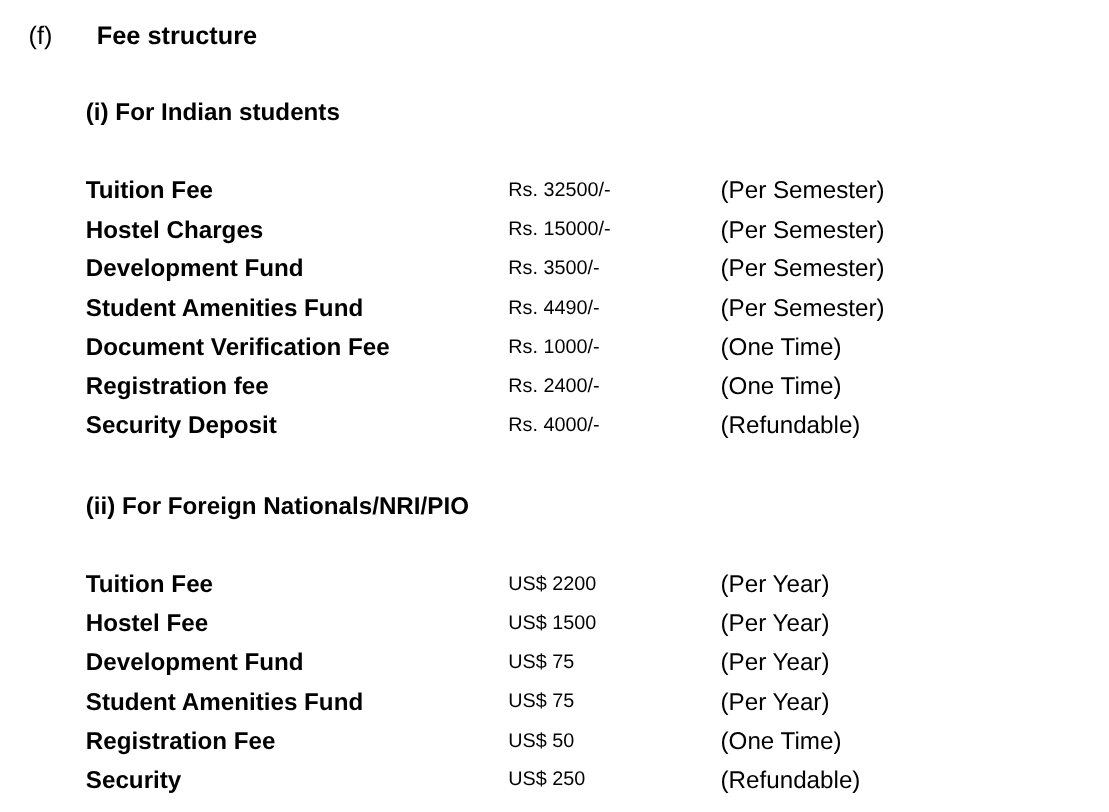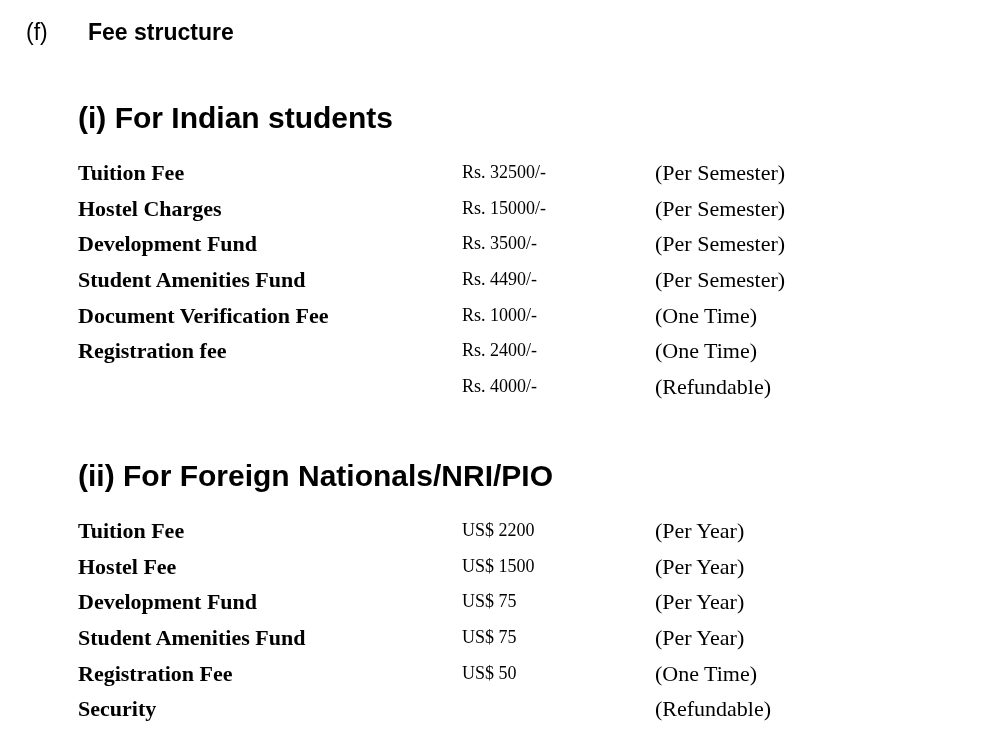--- a/index.html
+++ b/index.html
@@ -57,22 +57,22 @@
     position: absolute;
     left: 0;
     width: 100%;
   }
   #section-indian  { top: 84px; }
   #section-foreign { top: 442px; }
 
   .section-heading {
     position: absolute;
     left: 78px;
-    top: 16px;
-    font-size: 30px;
+    top: 0;
+    font-size: 22px;
     font-weight: 700;
     line-height: 35.7px;
     white-space: nowrap;
   }
 
   .fee-table {
     position: absolute;
     left: 0;
     top: 71px;   
     width: 100%;
@@ -83,21 +83,20 @@
     height: 35.7px;
     line-height: 35.7px;
     white-space: nowrap;
   }
 
   .cell {
     position: absolute;
     top: 0;
     line-height: 35.7px;
     white-space: nowrap;
-    font-family: Liberation Serif, serif;
   }
   .cell-label {
     left: 78px;
     font-size: 22px;
     font-weight: 700;
   }
   .cell-amount {
     left: 462px;
     font-size: 18px;
     font-weight: 400;
@@ -145,20 +144,21 @@
           <span class="cell cell-label">Document Verification Fee</span>
           <span class="cell cell-amount">Rs. 1000/-</span>
           <span class="cell cell-note">(One Time)</span>
         </div>
         <div class="fee-row">
           <span class="cell cell-label">Registration fee</span>
           <span class="cell cell-amount">Rs. 2400/-</span>
           <span class="cell cell-note">(One Time)</span>
         </div>
         <div class="fee-row">
+          <span class="cell cell-label">Security Deposit</span>
           <span class="cell cell-amount">Rs. 4000/-</span>
           <span class="cell cell-note">(Refundable)</span>
         </div>
       </div>
   </div>
 
   <div class="section" id="section-foreign">
     <div class="section-heading">(ii) For Foreign Nationals/NRI/PIO</div>
     <div class="fee-table" id="table-foreign">
         <div class="fee-row">
@@ -181,18 +181,19 @@
           <span class="cell cell-amount">US$ 75</span>
           <span class="cell cell-note">(Per Year)</span>
         </div>
         <div class="fee-row">
           <span class="cell cell-label">Registration Fee</span>
           <span class="cell cell-amount">US$ 50</span>
           <span class="cell cell-note">(One Time)</span>
         </div>
         <div class="fee-row">
           <span class="cell cell-label">Security</span>
+          <span class="cell cell-amount">US$ 250</span>
           <span class="cell cell-note">(Refundable)</span>
         </div>
       </div>
   </div>
 
 </div>
 
 </body></html>

